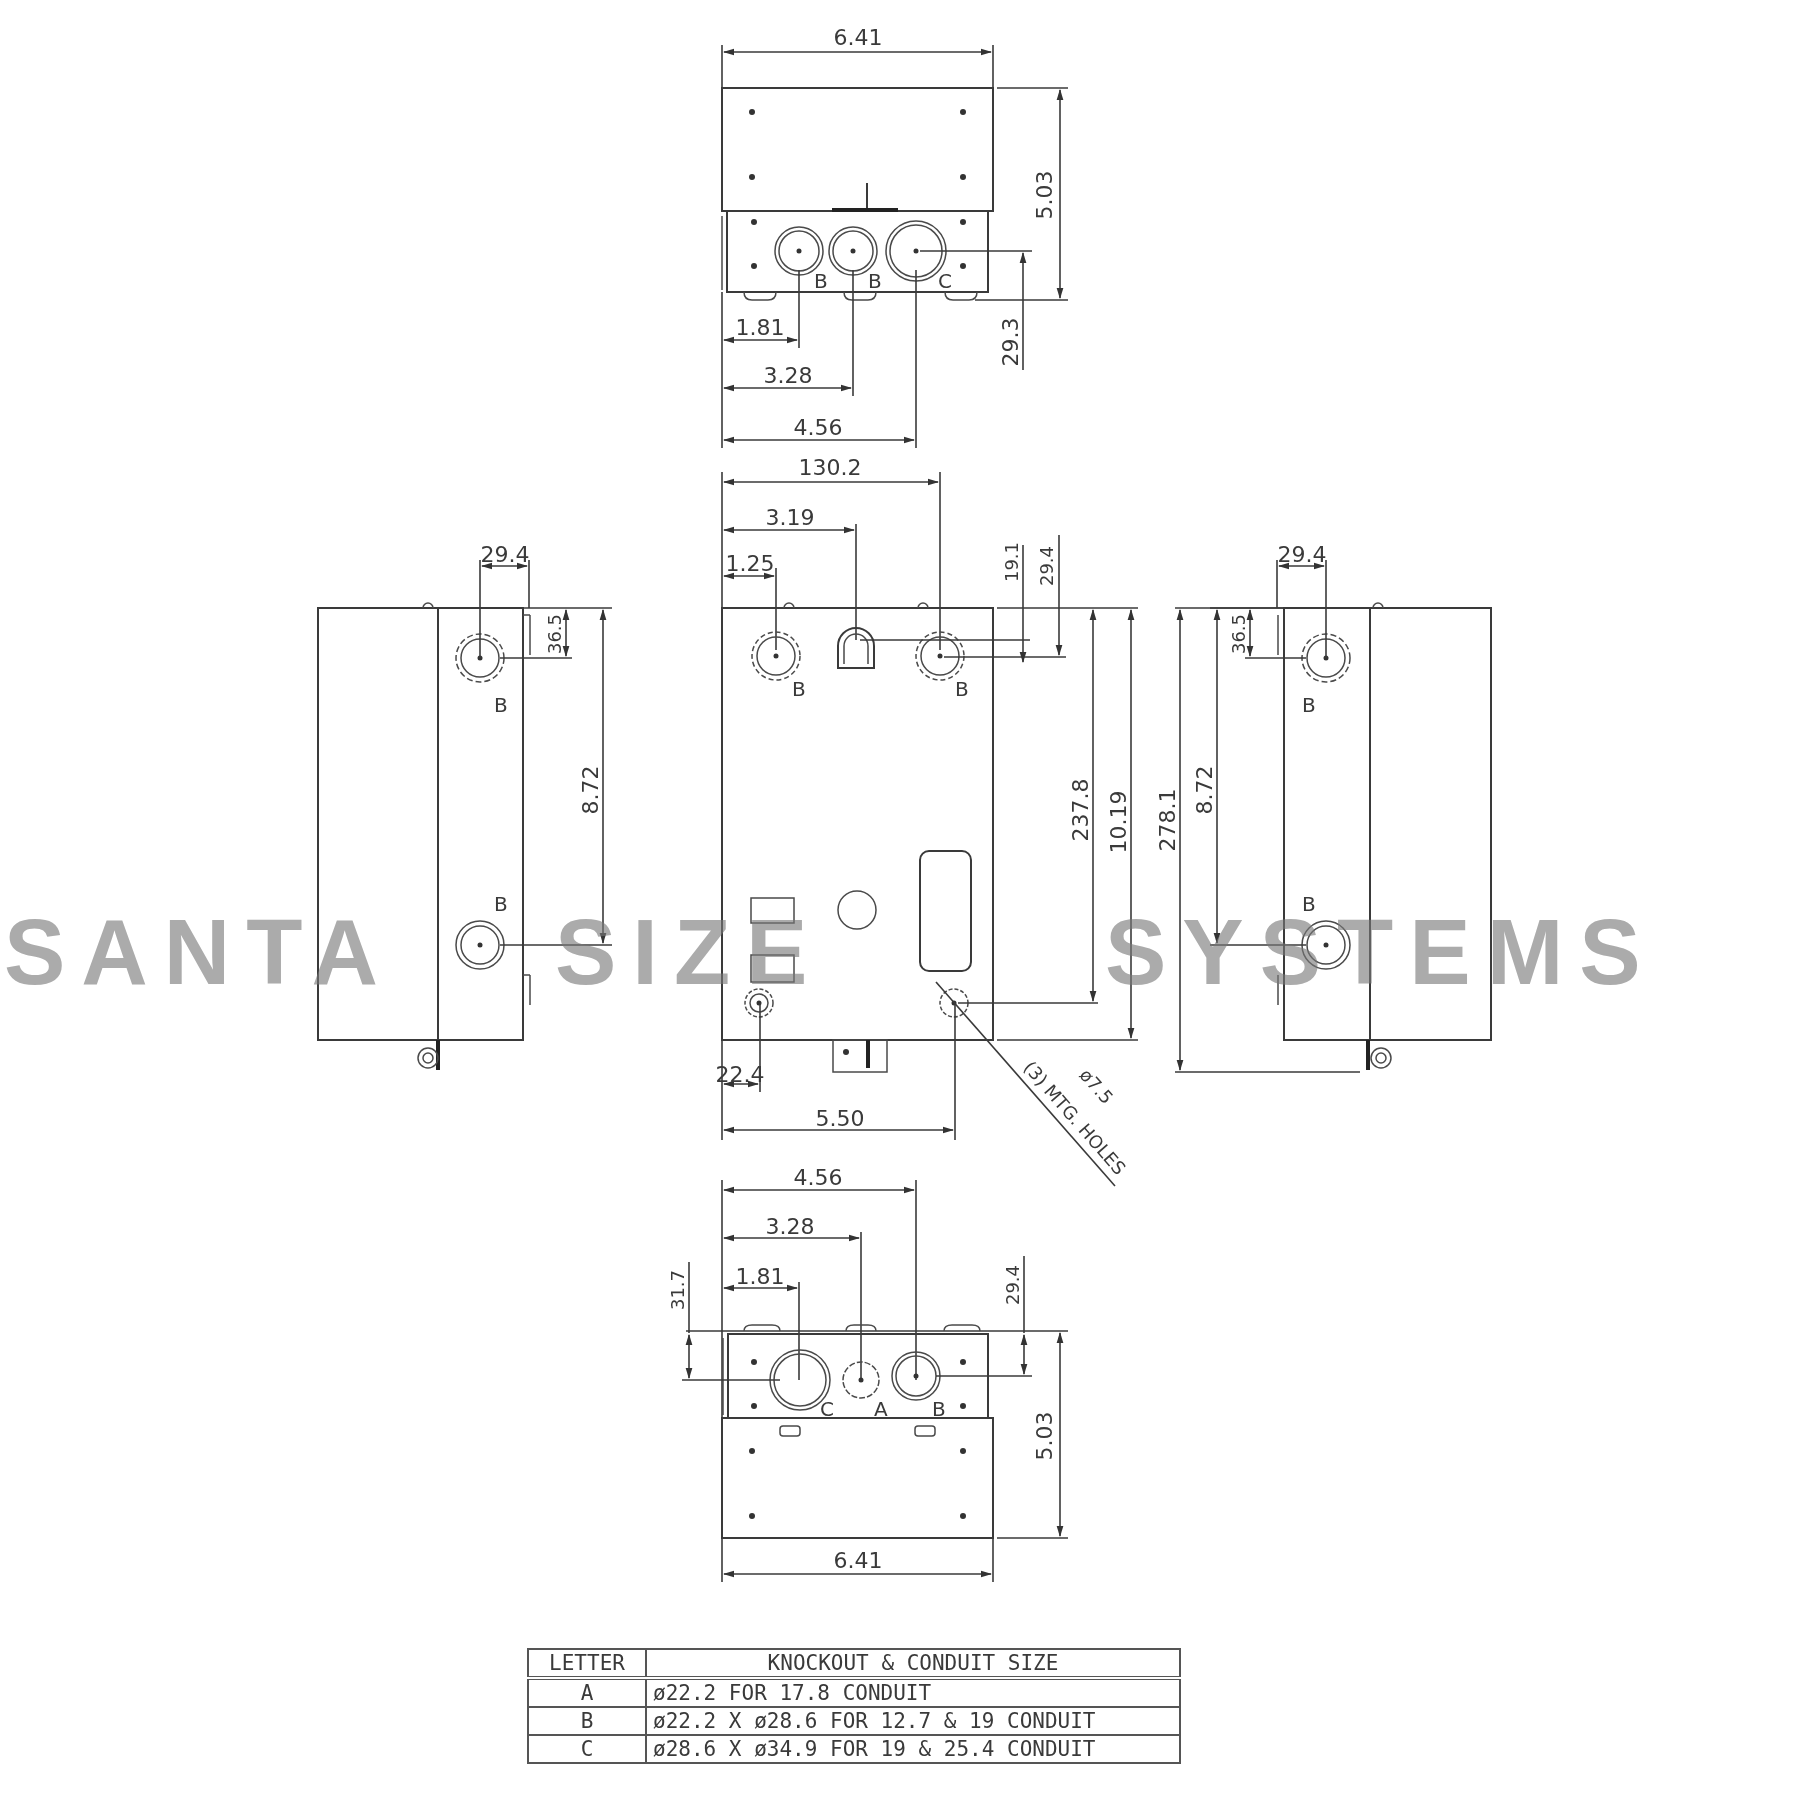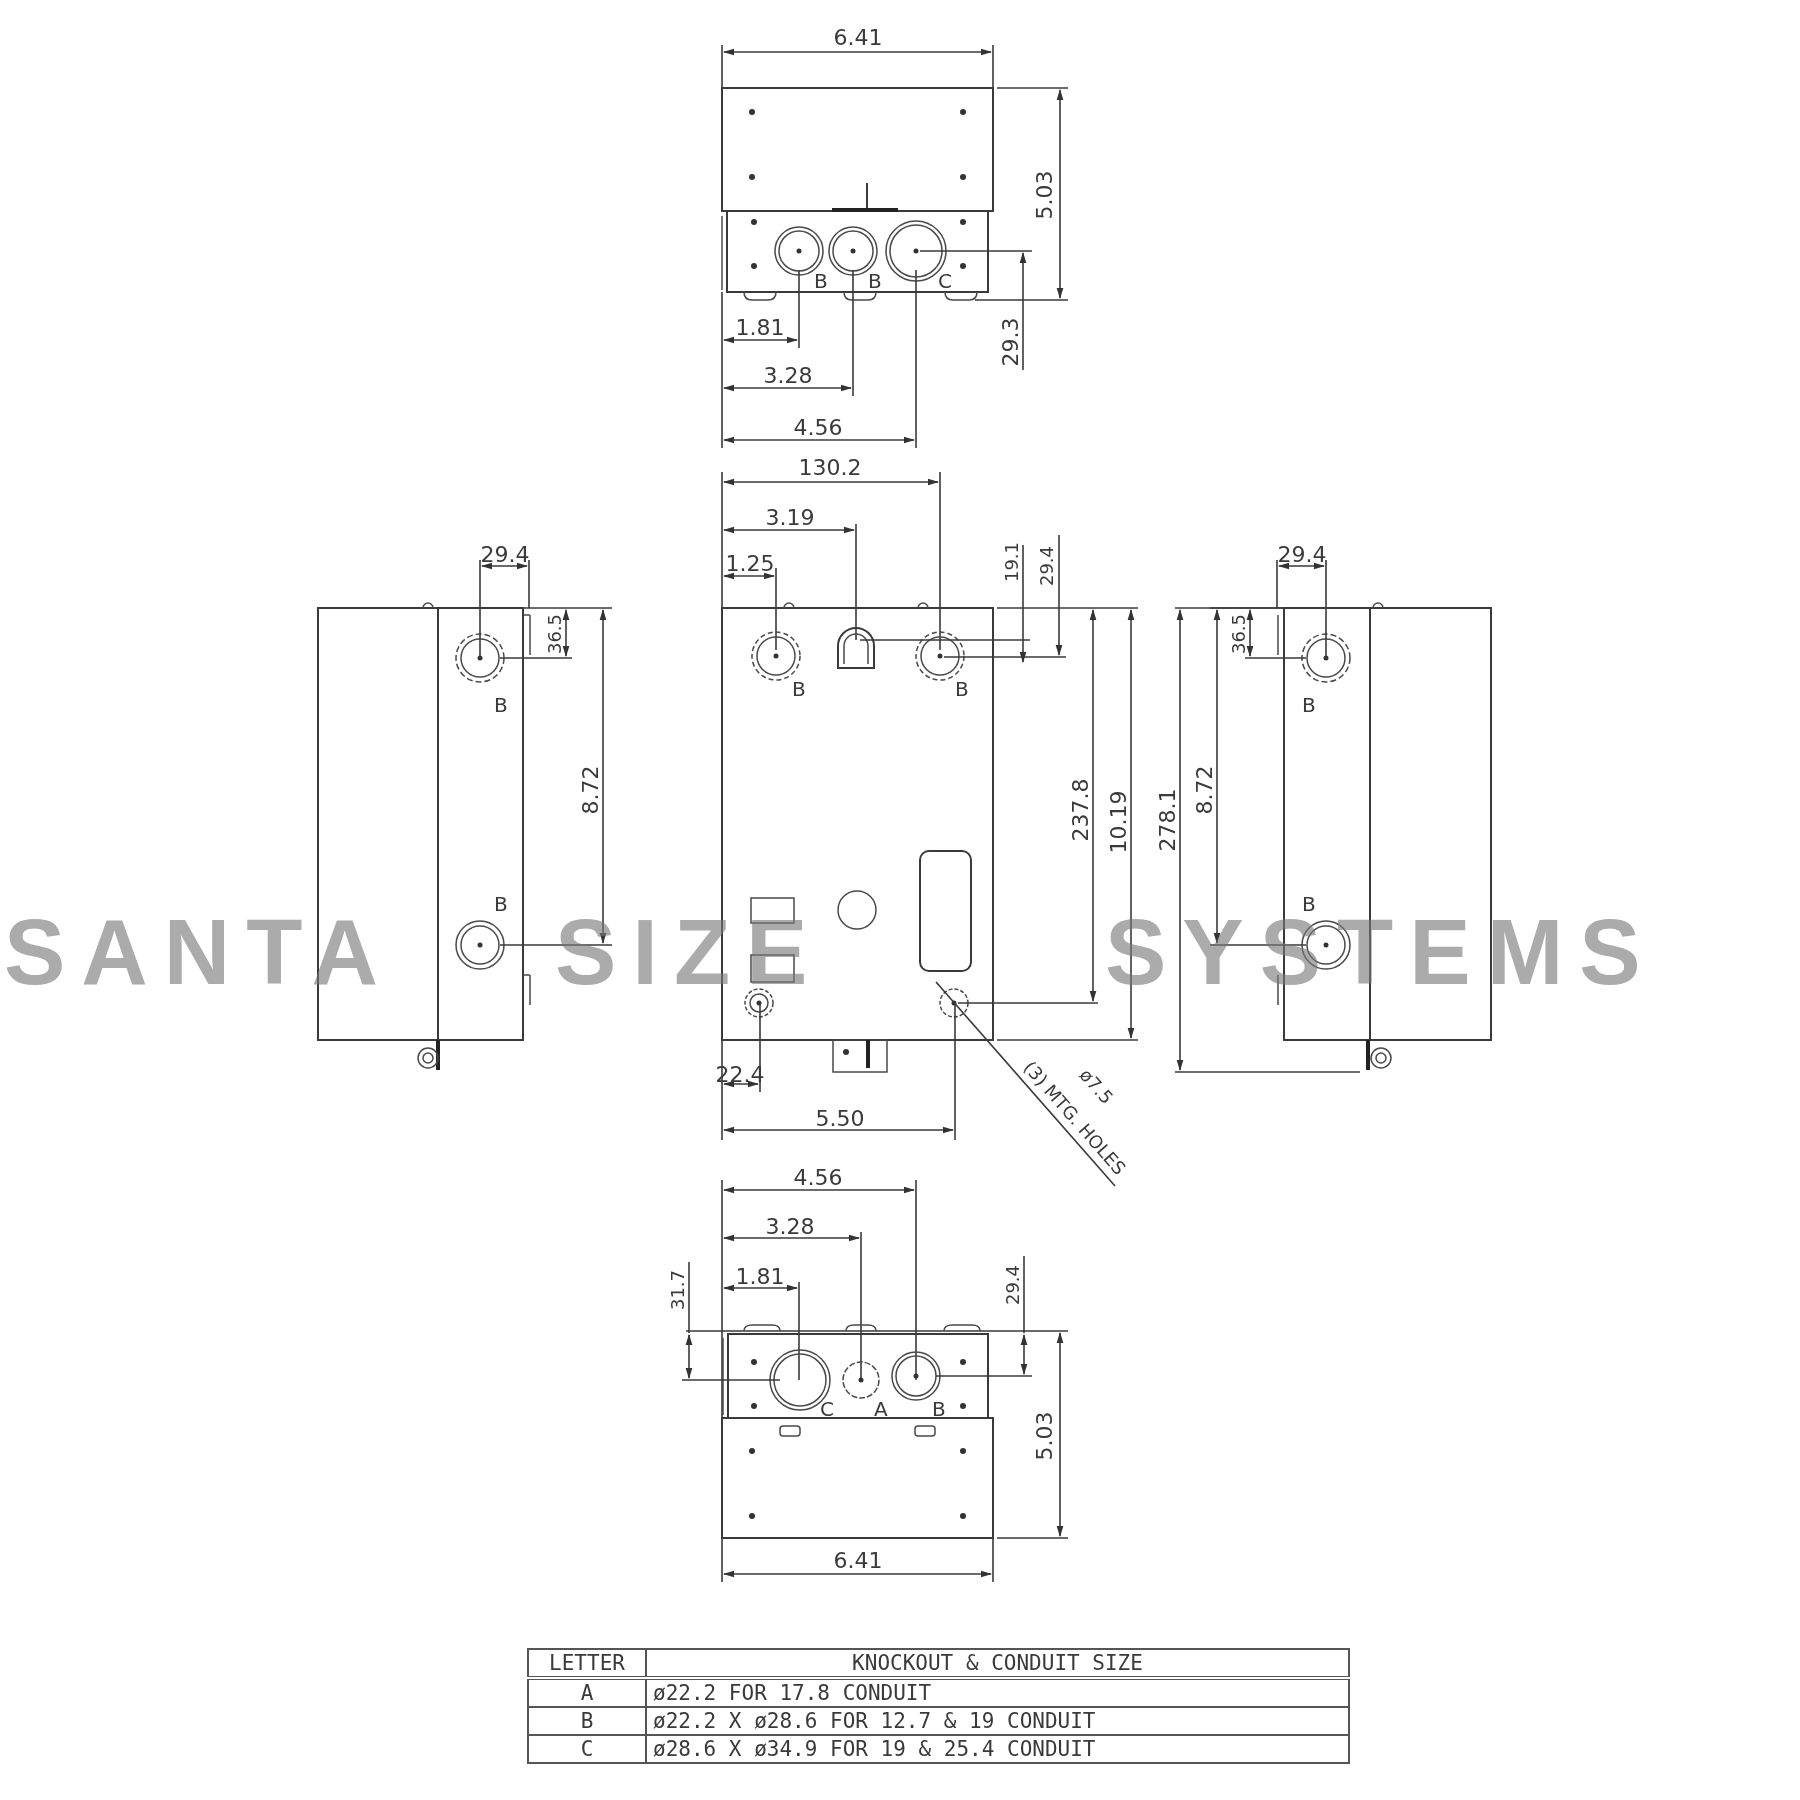--- a/index.html
+++ b/index.html
@@ -13,21 +13,21 @@
   .txt-s { font-family: "DejaVu Sans", sans-serif; font-size: 18px; fill: #3a3a3a; }
   .lbl { font-family: "DejaVu Sans", sans-serif; font-size: 20px; fill: #3a3a3a; }
   .dot { fill: #333; }
   .watermark {
     position: absolute; left: 0; top: 858px; width: 1447px; height: 100px;
     font-family: Liberation Sans, sans-serif; font-weight: bold; font-size: 92px;
     color: rgba(120,120,120,0.62); letter-spacing: 16px; white-space: nowrap;
     pointer-events: none; line-height: 100px; margin-top: 44px;
   }
   .wm-word { position: absolute; top: 0; }
-  .tbl { position: absolute; left: 527px; top: 1648px; width: 823px; border: 2px solid #555;
+  .tbl { position: absolute; left: 527px; top: 1648px; width: 654px; border: 2px solid #555;
          border-collapse: collapse; font-family: "DejaVu Sans Mono", monospace; font-size: 21px; color: #3a3a3a; }
   .tbl td, .tbl th { border: 2px solid #555; padding: 0 6px; height: 26px; font-weight: normal; white-space: nowrap; }
   .tbl th { text-align: center; }
   .tbl th.col1 { width: 104px; }
   .tbl tr.hdr th { border-bottom: 4px double #555; }
   .tbl td.c1 { text-align: center; }
 </style>
 </head>
 <body>
 

